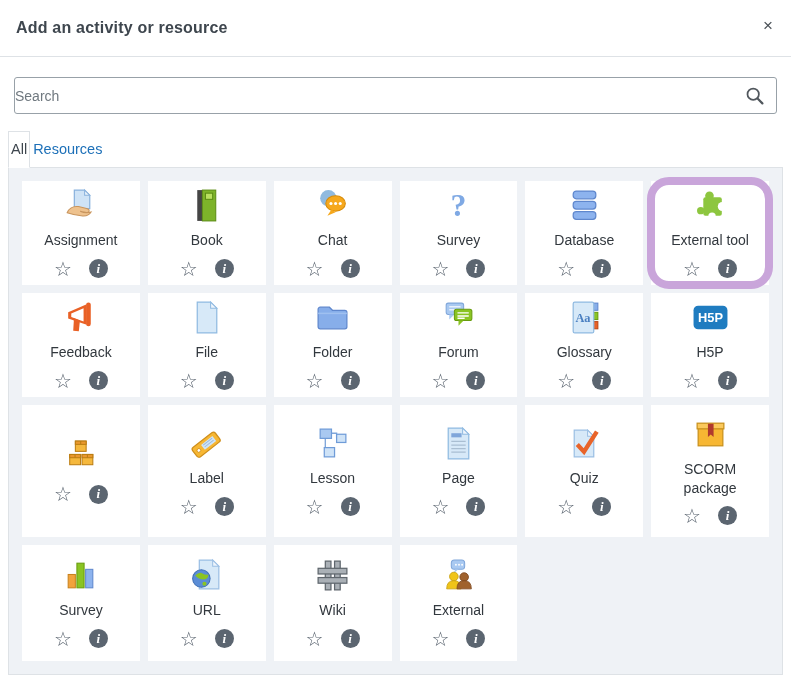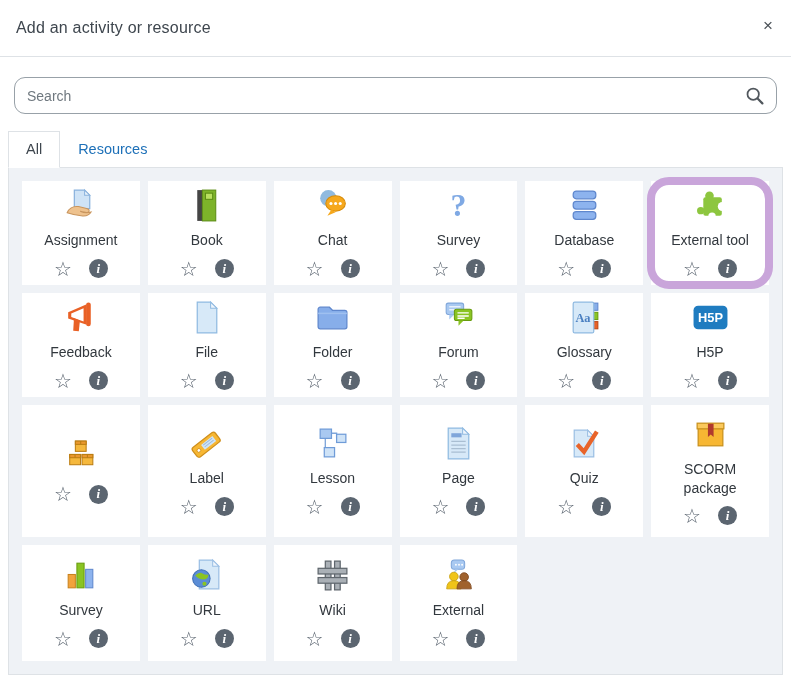--- a/index.html
+++ b/index.html
@@ -5,30 +5,30 @@
   * { box-sizing: border-box; margin: 0; padding: 0; }
   html, body {
     width: 791px; height: 698px;
     background: #fff;
     font-family: "Liberation Sans", sans-serif;
     overflow: hidden;
   }
   .sprite { position: absolute; width: 0; height: 0; overflow: hidden; }
 
   .modal-header { position: relative; height: 57px; border-bottom: 1px solid var(--border,#dee2e6); display: flex; align-items: center; padding: 0 16px; }
-  .modal-title { font-size: 16px; font-weight: 400; color: #3e464e; letter-spacing: .2px; }
+  .modal-title { font-size: 16px; font-weight: 700; color: #3e464e; letter-spacing: .2px; }
   .close-btn { position: absolute; right: 18px; top: 17px; font-size: 17px; color: #4a5157; cursor: pointer; line-height: 1; background: none; border: none; font-family: "Liberation Sans", sans-serif; }
 
   .search-row { position: relative; margin: 20px 14px 0; }
-  .search-input { width: 100%; height: 37px; border: 1px solid #98a1a8; border-radius: 11px; padding: 0 42px 0 12px; font-size: 14px; color: #333; font-family: "Liberation Sans", sans-serif; outline: none; background: #fff; }
+  .search-input { width: 100%; height: 37px; border: 1px solid #98a1a8; border-radius: 3px; padding: 0 42px 0 0; font-size: 14px; color: #333; font-family: "Liberation Sans", sans-serif; outline: none; background: #fff; }
   .search-input::placeholder { color: #6f787f; }
   .search-icon { position: absolute; right: 12px; top: 8px; width: 21px; height: 21px; }
 
   .tabs { display: flex; margin: 17px 8px 0; border-bottom: 1px solid var(--border,#dee2e6); align-items: flex-end; }
-  .tab { padding: 9px 17px 10px; font-size: 14.5px; color: var(--link-blue,#1d70b8); cursor: pointer; border: 1px solid transparent; margin-bottom: -1px; background: none; font-family: "Liberation Sans", sans-serif; }
+  .tab { padding: 9px 2px 10px; font-size: 14.5px; color: var(--link-blue,#1d70b8); cursor: pointer; border: 1px solid transparent; margin-bottom: -1px; background: none; font-family: "Liberation Sans", sans-serif; }
   .tab.active { background: #fff; color: #3e464e; border-color: var(--border,#dee2e6) var(--border,#dee2e6) #fff; }
 
   .panel { margin: 0 8px; height: 507px; border: 1px solid var(--border,#dee2e6); border-top: none; background: var(--panel-bg,#eff2f6); padding: 13px; }
   .grid { display: grid; grid-template-columns: repeat(6, 1fr); grid-template-rows: 104px 104px 132px 1fr; gap: 8px; height: 100%; }
 
   .tile { position: relative; background: #fff; display: flex; flex-direction: column; align-items: center; justify-content: center; gap: 7px; cursor: pointer; }
   .tile-icon { width: 37px; height: 37px; flex: 0 0 auto; }
   .tile-label { font-size: 14px; color: #32383e; text-align: center; line-height: 1.3; padding: 0 5px; }
   .tile-actions { display: flex; align-items: center; gap: 17px; margin-top: 2px; }
   .star { font-size: 20px; color: var(--icon-gray,#5b6570); line-height: 1; cursor: pointer; }

